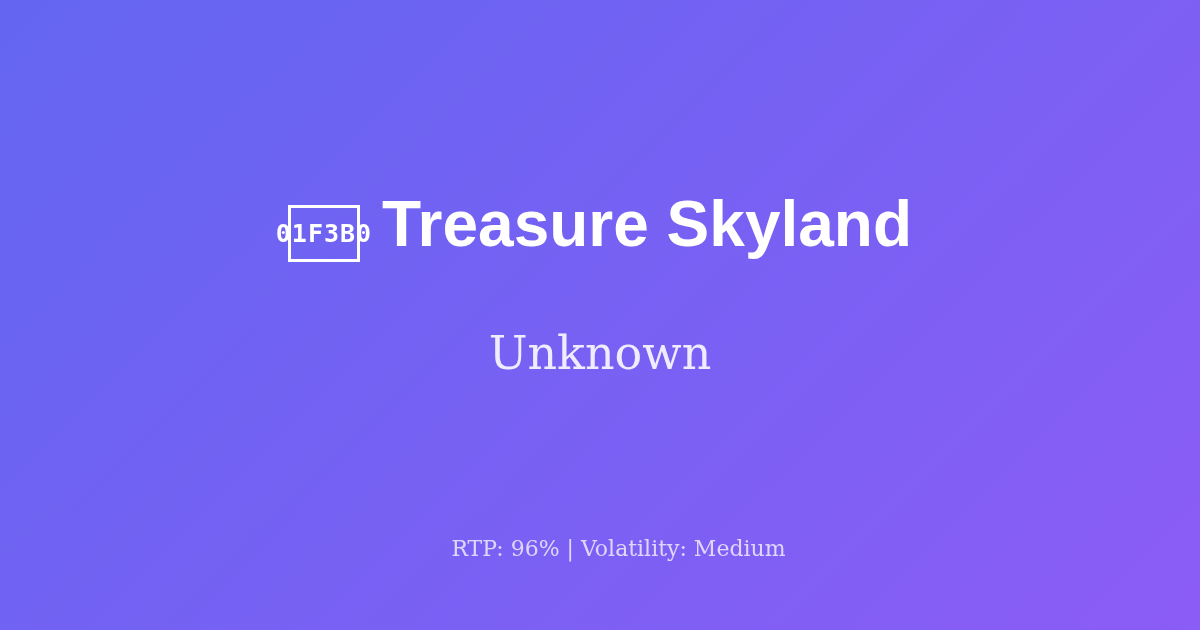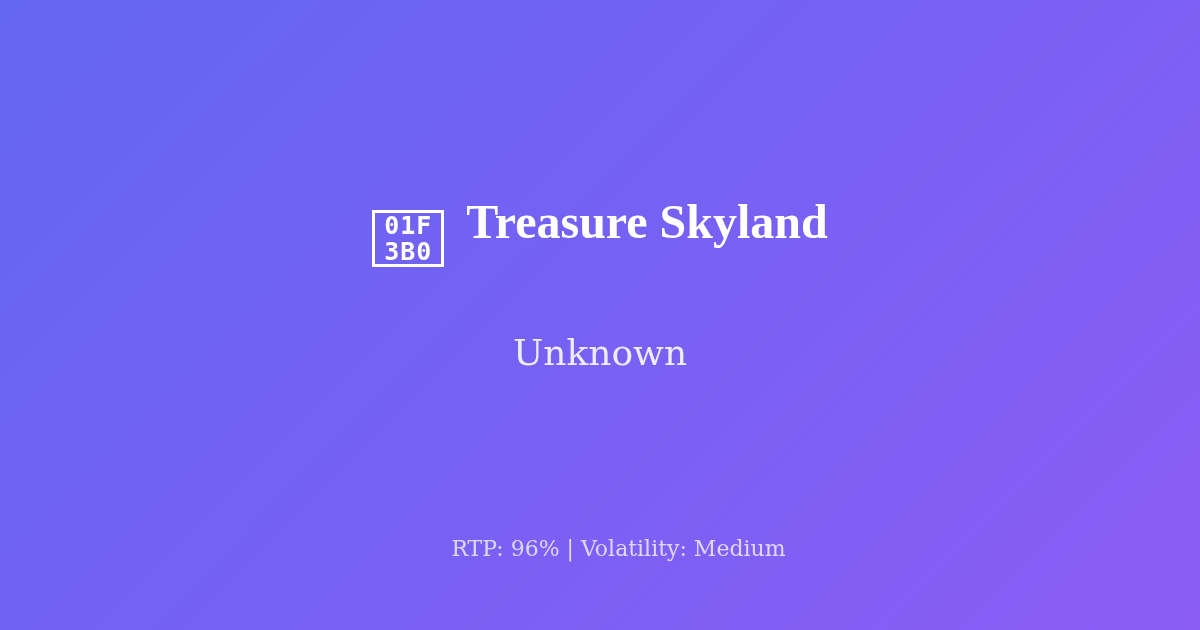--- a/index.html
+++ b/index.html
@@ -45,33 +45,33 @@
   .title-row {
     display: flex;
     flex-direction: row;
     align-items: baseline;
     justify-content: center;
     gap: 22px;
     white-space: nowrap;
   }
 
   .game-title {
-    font-family: Liberation Serif, serif;
+    font-family: Liberation Sans, sans-serif;
     font-weight: bold;
-    font-size: 48px;
+    font-size: 64px;
     line-height: 1.1;
     color: #ffffff;
     letter-spacing: 0px;
     margin: 0;
   }
 
   
   .tofu-glyph {
     display: inline-flex;
-    flex-direction: column;
+    flex-direction: row;
     align-items: center;
     justify-content: center;
     box-sizing: border-box;
     width: 72px;
     height: 57px;
     border: 3px solid #ffffff;
     position: relative;
     top: -4px;
     font-family: "DejaVu Sans Mono", "Liberation Mono", monospace;
     font-weight: bold;
@@ -82,21 +82,21 @@
 
   .tofu-row {
     font-size: 25px;
     letter-spacing: 1px;
     line-height: 1.04;
   }
 
   .provider-name {
     font-family: "DejaVu Serif", "Liberation Serif", serif;
     font-weight: normal;
-    font-size: 36px;
+    font-size: 46px;
     line-height: 1.2;
     color: rgba(255, 255, 255, 0.88);
     margin: 60px 0 0 0;
   }
 
   .meta-footer {
     position: absolute;
     left: 0;
     right: 0;
     bottom: 68px;

